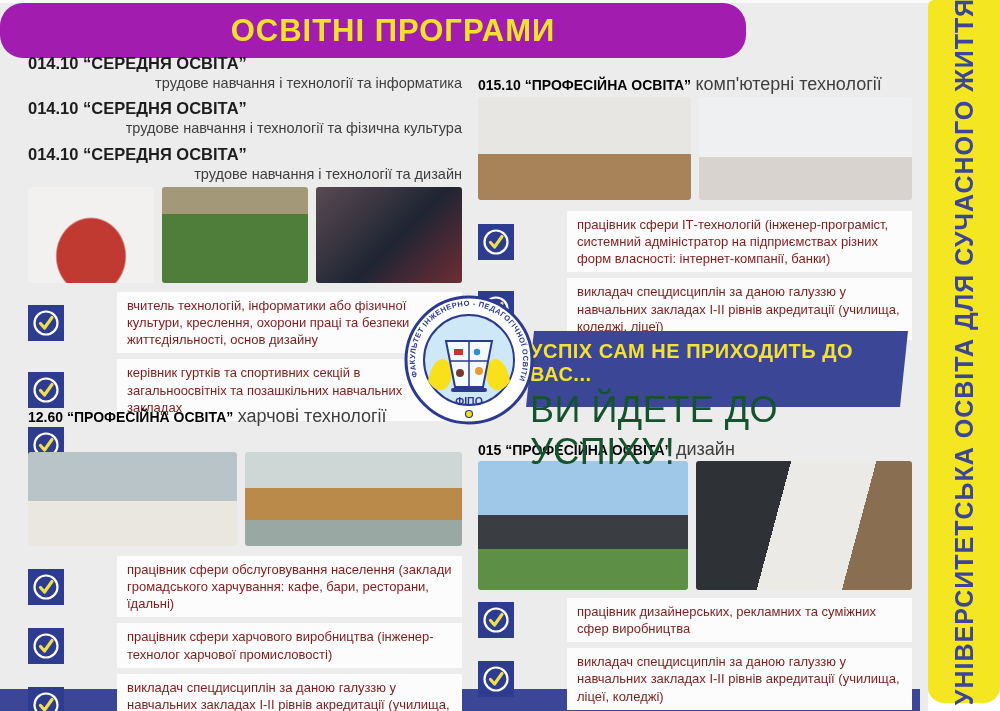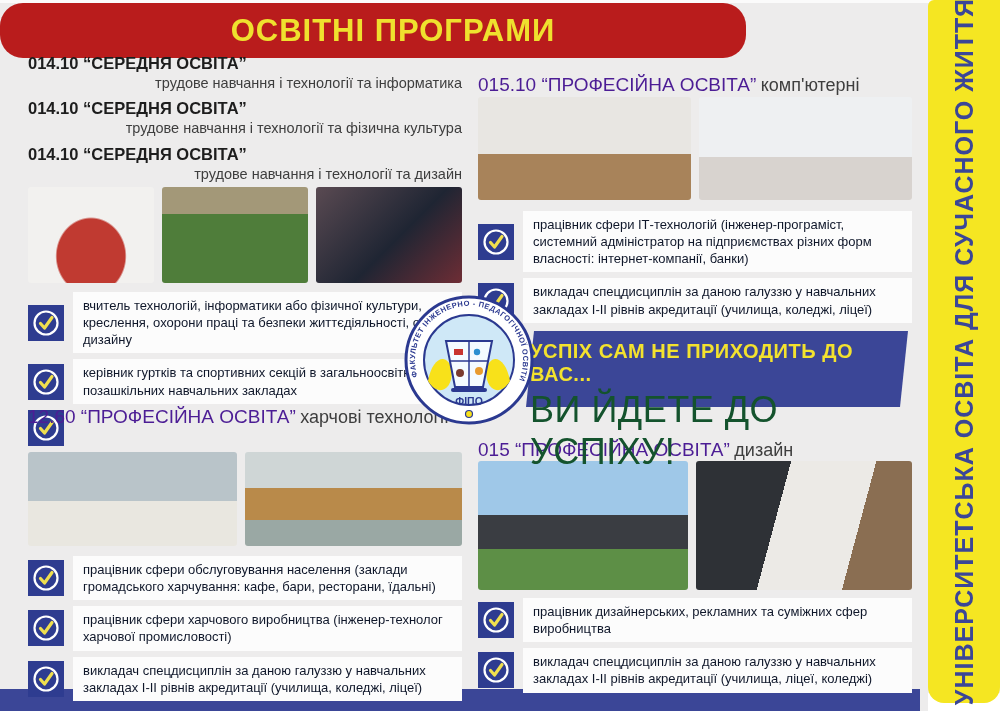--- a/index.html
+++ b/index.html
@@ -3,53 +3,53 @@
 <meta charset="utf-8">
 <style>
   html,body{margin:0;padding:0;}
   .poster{
     position:relative;width:1000px;height:711px;overflow:hidden;
     background:#edecec;font-family:"Liberation Sans",sans-serif;
     -webkit-font-smoothing:antialiased;
   }
   .top-white{position:absolute;left:0;top:0;width:100%;height:3px;background:#fbfbfb;}
   .header-bar{
-    position:absolute;left:0;top:3px;width:746px;height:55px;background:#b91c1c;
+    position:absolute;left:0;top:3px;width:746px;height:55px;background:#a21caf;
     display:flex;align-items:center;justify-content:center;border-radius:23px;
   }
   .header-title{
     color:#efe12e;font-size:31px;font-weight:700;letter-spacing:1px;margin-left:40px;
   }
   .side-band{
     position:absolute;right:0;top:0;width:72px;height:703px;background:#f5e622;
     border-radius:6px 0 16px 16px;display:flex;align-items:center;justify-content:center;z-index:6;
   }
   .band-under{position:absolute;right:0;bottom:0;width:72px;height:18px;background:#ffffff;z-index:5;}
   .band-text{
     writing-mode:vertical-rl;transform:rotate(180deg);
     color:#3b4697;font-size:25px;font-weight:700;letter-spacing:1px;white-space:nowrap;
   }
   .bottom-bar{position:absolute;left:0;bottom:0;width:920px;height:22px;background:#3b4697;}
 
   .abs{position:absolute;}
   .prog{margin-bottom:7px;}
   .prog-title{font-size:16.5px;font-weight:700;color:#1d1d1d;line-height:1.15;}
   .prog-sub{font-size:14.5px;color:#3e3e3e;line-height:1.2;margin-top:2px;text-align:right;}
-  .sec-head{font-size:19px;font-weight:400;color:#4c1d95;}
+  .sec-head{font-size:14px;font-weight:700;color:#000000;}
   .sec-tag{font-size:18px;font-weight:400;color:#3e3e3e;}
 
   .photo-row{display:flex;gap:8px;}
   .photo{border-radius:3px;flex:0 0 auto;}
 
   .bullets{display:flex;flex-direction:column;gap:6px;}
   .bullet{display:flex;align-items:center;gap:9px;}
   .check{flex:0 0 36px;width:36px;height:36px;display:block;}
   .bullet-text{
-    flex:1;background:#fcfcfc;color:#0f172a;font-size:13px;line-height:1.32;
-    padding:5px 10px;min-height:16px;display:flex;align-items:center;
+    flex:1;background:#fcfcfc;color:#7f1d1d;font-size:13px;line-height:1.32;
+    padding:5px 10px;min-height:16px;display:flex;align-items:center;margin-left:44px;
   }
 
   .motto-banner{position:absolute;left:530px;top:331px;width:374px;height:76px;z-index:3;}
   .motto-banner::before{
     content:"";position:absolute;inset:0;background:#3b4697;transform:skewX(-6deg);
   }
   .motto-inner{position:relative;z-index:1;padding-top:9px;}
   .motto-l1{color:#f3e22e;font-size:20px;font-weight:700;letter-spacing:0.5px;}
   .motto-l2{color:#14532d;font-size:36px;font-weight:400;letter-spacing:0.5px;margin-top:3px;}
 

